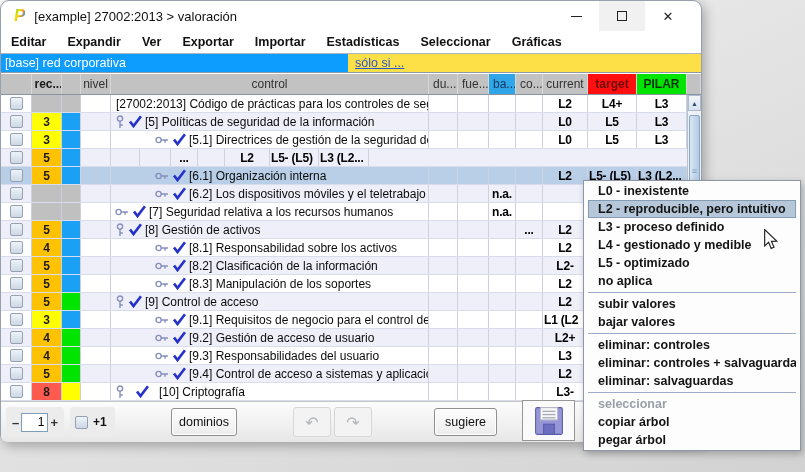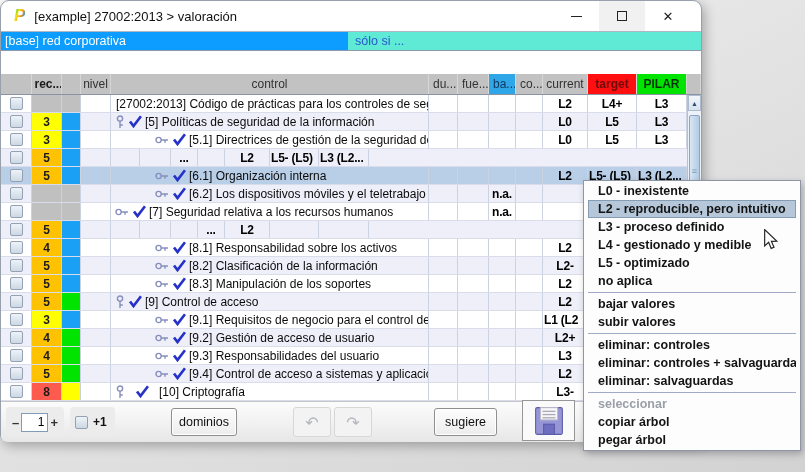--- a/index.html
+++ b/index.html
@@ -21,21 +21,21 @@
   .win-btn.max { background:#f1f1f1; }
   .max-glyph { width:10px; height:10px; border:1.4px solid #222; display:inline-block; }
   .min-glyph { width:11px; height:0; border-top:1.4px solid #222; display:inline-block; }
   
   .menubar { height:22px; display:flex; align-items:center; padding-left:10px; background:#fff; }
   .menubar span { font-weight:bold; font-size:12.5px; color:#111; margin-right:21px; }
   
   .filterrow { height:20px; display:flex; border-top:1px solid #aeb6c6; border-bottom:1px solid #8d98ad; }
   .filter-sel { width:347px; background:#0d9cff; color:#fff; font-size:12.5px;
     padding:2px 0 0 4px; white-space:nowrap; overflow:hidden; }
-  .filter-solo { flex:1; background:#5eead4; color:#2b57cc; font-size:12.5px; padding:2px 0 0 7px; }
+  .filter-solo { flex:1; background:#fde047; color:#2b57cc; font-size:12.5px; padding:2px 0 0 7px;text-decoration:underline; }
   
   .tablewrap { position:absolute; left:0; top:73px; width:700px; height:327px; background:#fff; }
   .thead { display:flex; height:21px; border-bottom:1px solid #8a93a3; }
   .thead .cell { background:#c2c2c2; color:#333; font-size:12px; display:flex; align-items:center;
     border-right:1px solid #d6d6d6; overflow:hidden; white-space:nowrap; }
   .thead .cell.c-ba { background:#2fa6e8; color:#15365c; }
   .thead .cell.c-target { background:#ff0f0f; color:#6e0b0b; font-weight:bold; }
   .thead .cell.c-pilar { background:#00e400; color:#063306; font-weight:bold; }
   .thead .cell.ctr { justify-content:center; }
   .thead .cell.lft { padding-left:4px; }
@@ -112,20 +112,30 @@
         </div>
       <div class="win-btn max">
           <span class="max-glyph"></span>
         </div>
       <div class="win-btn">
           <span>✕</span>
         </div>
     </div>
   </div>
 
+  <div class="menubar">
+      <span>Editar</span>
+      <span>Expandir</span>
+      <span>Ver</span>
+      <span>Exportar</span>
+      <span>Importar</span>
+      <span>Estadísticas</span>
+      <span>Seleccionar</span>
+      <span>Gráficas</span>
+    </div>
 
   <div class="filterrow">
     <div class="filter-sel">[base] red corporativa</div>
     <div class="filter-solo">sólo si ...</div>
   </div>
 
   <div class="tablewrap">
     <div class="thead">
         <div class="cell c-checkbox ctr" style="width: 31px;"></div>
         <div class="cell c-rec lft" style="width: 30px;">rec...</div>
@@ -339,20 +349,36 @@
           <div class="cell c-pilar c-val" style="width: 50px;"></div>
           <div class="cell c-filler" style="width: 14px; border-right: none;"></div>
         </div>
         <div class="trow">
           <div class="cell c-checkbox" style="width: 31px;">
             <span class="cb"></span>
           </div>
           <div class="cell c-rec" style="width: 30px; background: rgb(255, 194, 0);">5</div>
           <div class="cell c-color" style="width: 19px; background: rgb(26, 160, 245);"></div>
           <div class="cell c-nivel" style="width: 30px;"></div>
+          <div class="cell c-control" style="width: 318px;">
+            <div class="tree" style="margin-left: 4px;">
+              <span class="handle">
+                <svg width="10" height="14" viewBox="0 0 10 14">
+                  <circle cx="5" cy="3.6" r="2.6" fill="none" stroke="#8790bc" stroke-width="1.4"></circle>
+                  <path d="M5 6.3 V13 M5 10 H7.8" fill="none" stroke="#8790bc" stroke-width="1.4"></path>
+                </svg>
+              </span>
+              <span class="chk">
+                <svg width="14" height="13" viewBox="0 0 14 13">
+                  <path d="M2 6.5 L5.5 11 L13 1.2" fill="none" stroke="#2531c8" stroke-width="2.7"></path>
+                </svg>
+              </span>
+              <span class="lbl">[8] Gestión de activos</span>
+            </div>
+          </div>
           <div class="cell c-du c-val" style="width: 29px;"></div>
           <div class="cell c-fue c-val" style="width: 31px;"></div>
           <div class="cell c-ba c-val" style="width: 27px;"></div>
           <div class="cell c-co c-val" style="width: 27px;">...</div>
           <div class="cell c-current c-val" style="width: 45px;">L2</div>
           <div class="cell c-target c-val" style="width: 49px;"></div>
           <div class="cell c-pilar c-val" style="width: 50px;"></div>
           <div class="cell c-filler" style="width: 14px; border-right: none;"></div>
         </div>
         <div class="trow">
@@ -686,22 +712,22 @@
 </div>
 
 <div class="ctxmenu">
     <div class="cm-item">L0 - inexistente</div>
     <div class="cm-item sel">L2 - reproducible, pero intuitivo</div>
     <div class="cm-item">L3 - proceso definido</div>
     <div class="cm-item">L4 - gestionado y medible</div>
     <div class="cm-item">L5 - optimizado</div>
     <div class="cm-item">no aplica</div>
     <div class="cm-sep"></div>
+    <div class="cm-item">subir valores</div>
     <div class="cm-item">bajar valores</div>
-    <div class="cm-item">subir valores</div>
     <div class="cm-sep"></div>
     <div class="cm-item">eliminar: controles</div>
     <div class="cm-item">eliminar: controles + salvaguardas</div>
     <div class="cm-item">eliminar: salvaguardas</div>
     <div class="cm-sep"></div>
     <div class="cm-item dis">seleccionar</div>
     <div class="cm-item">copiar árbol</div>
     <div class="cm-item">pegar árbol</div>
   </div>
 

